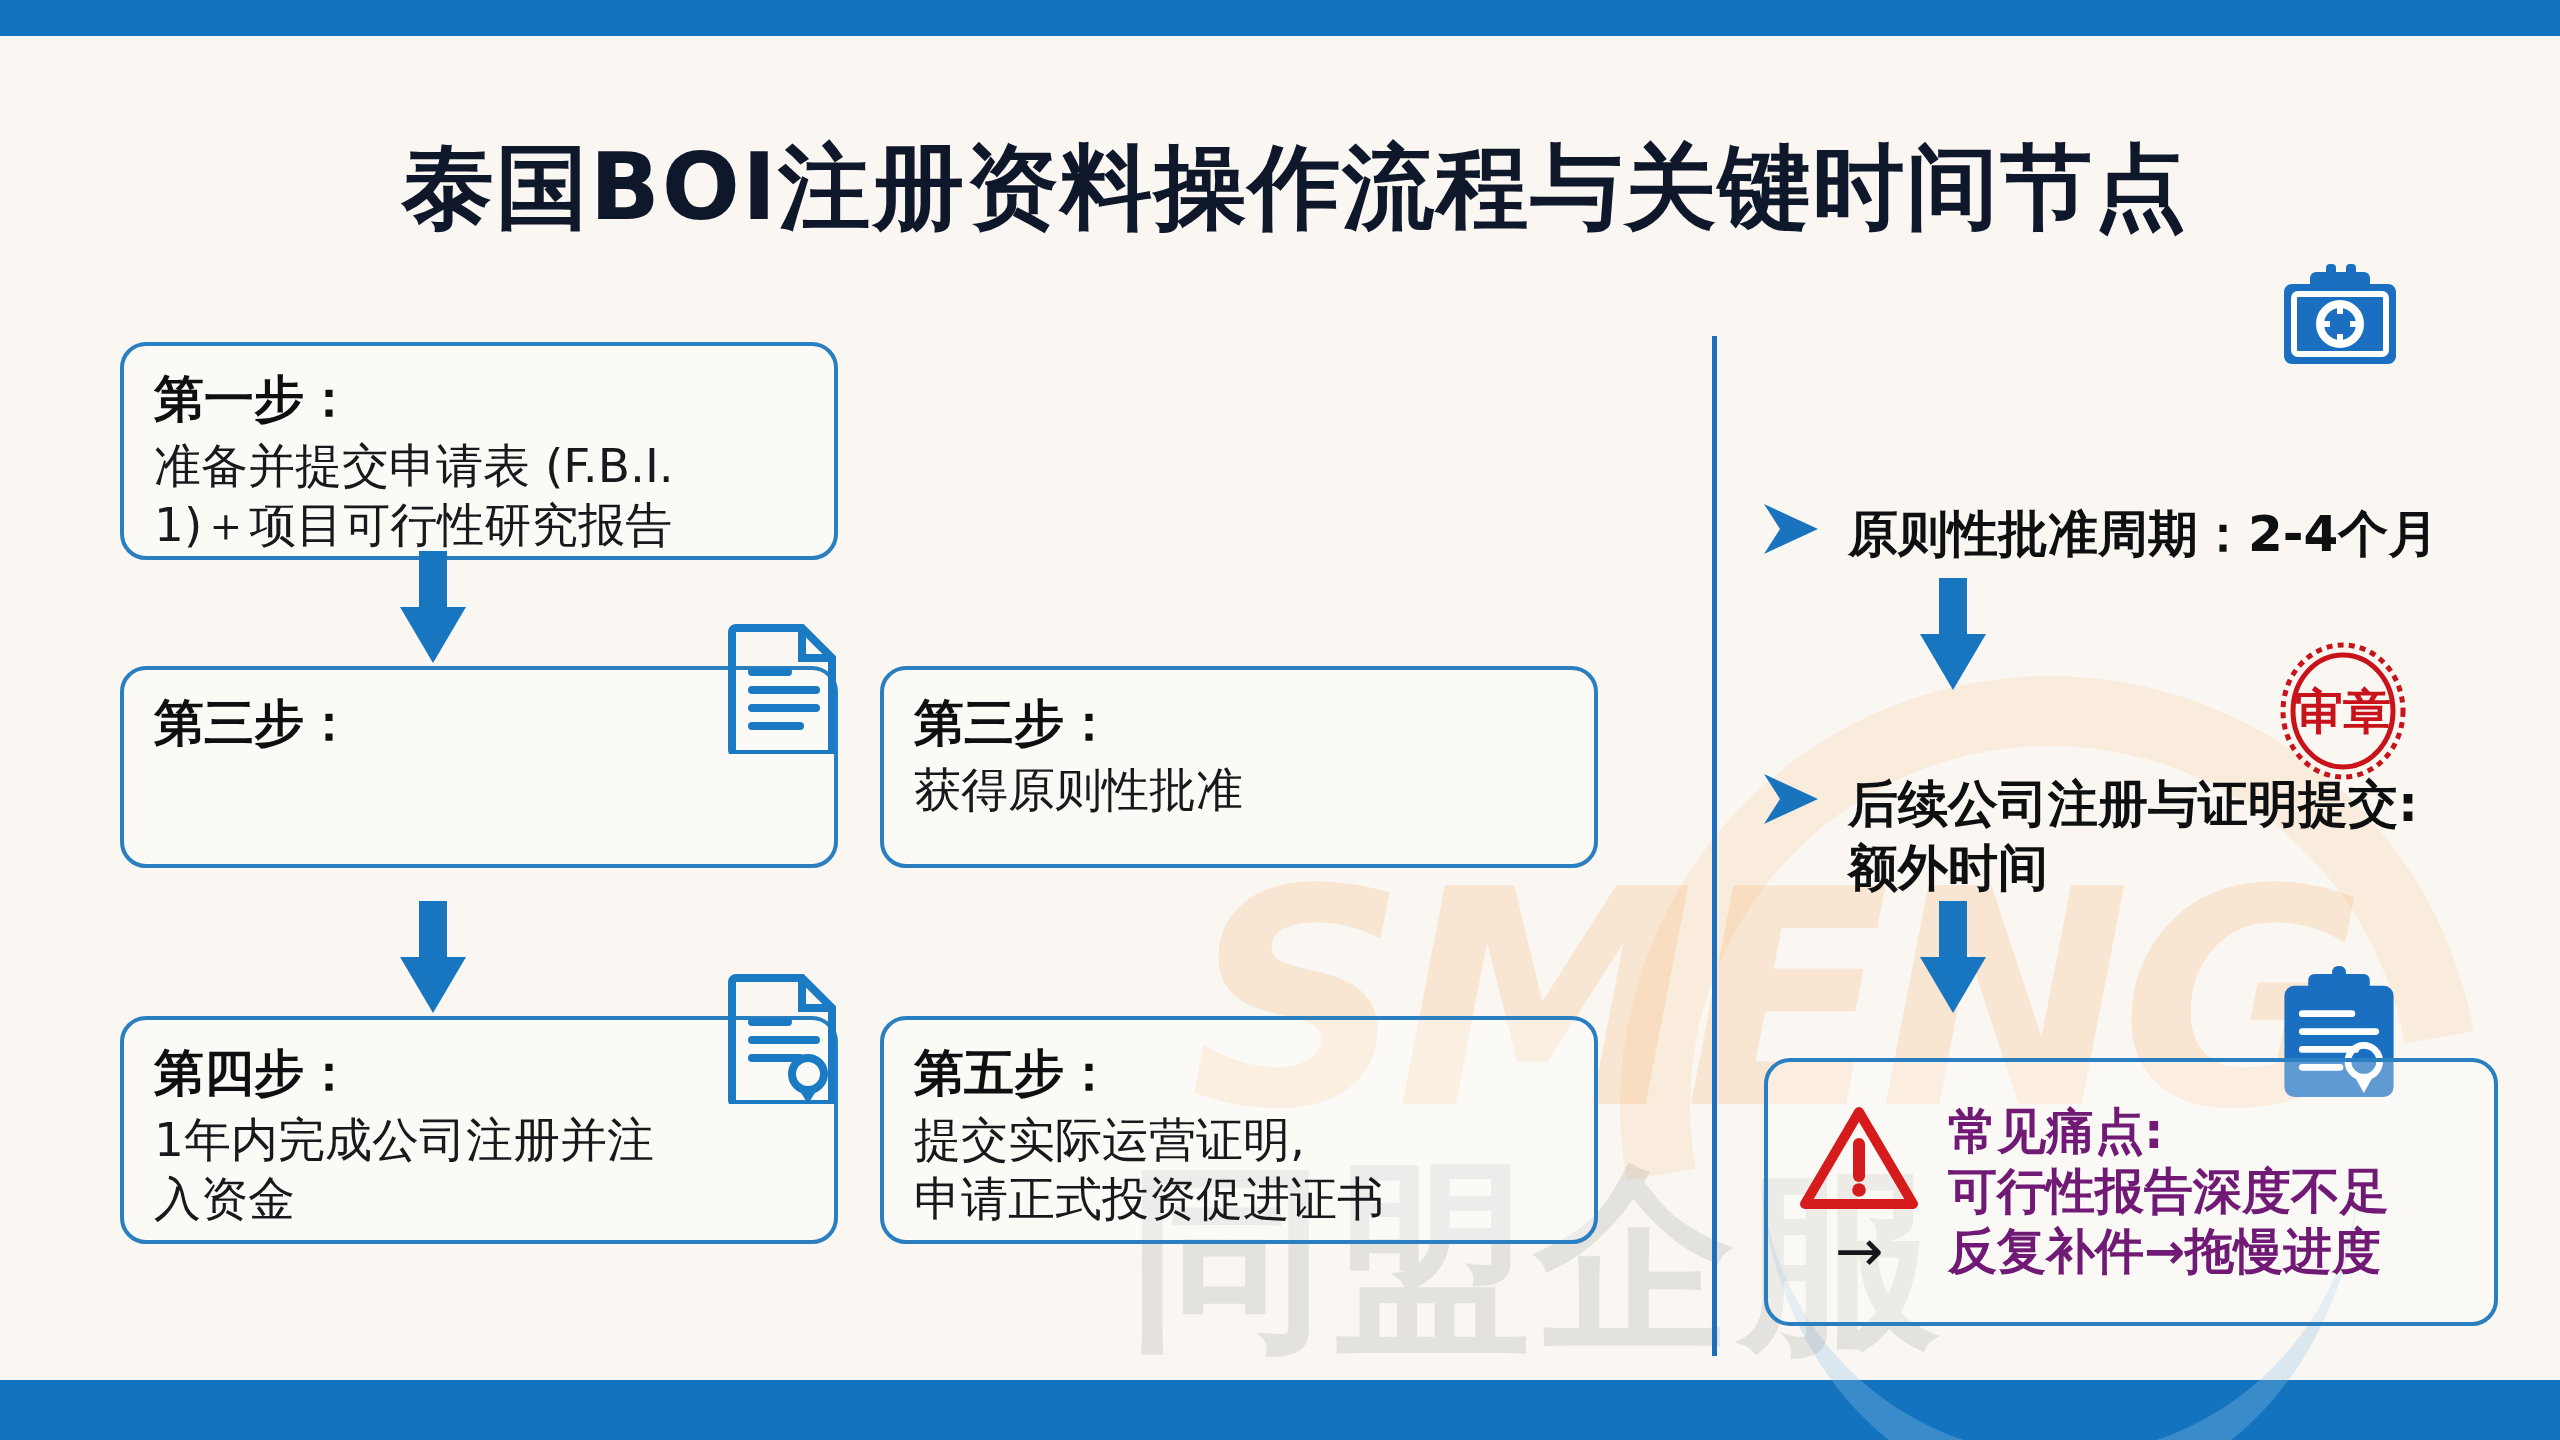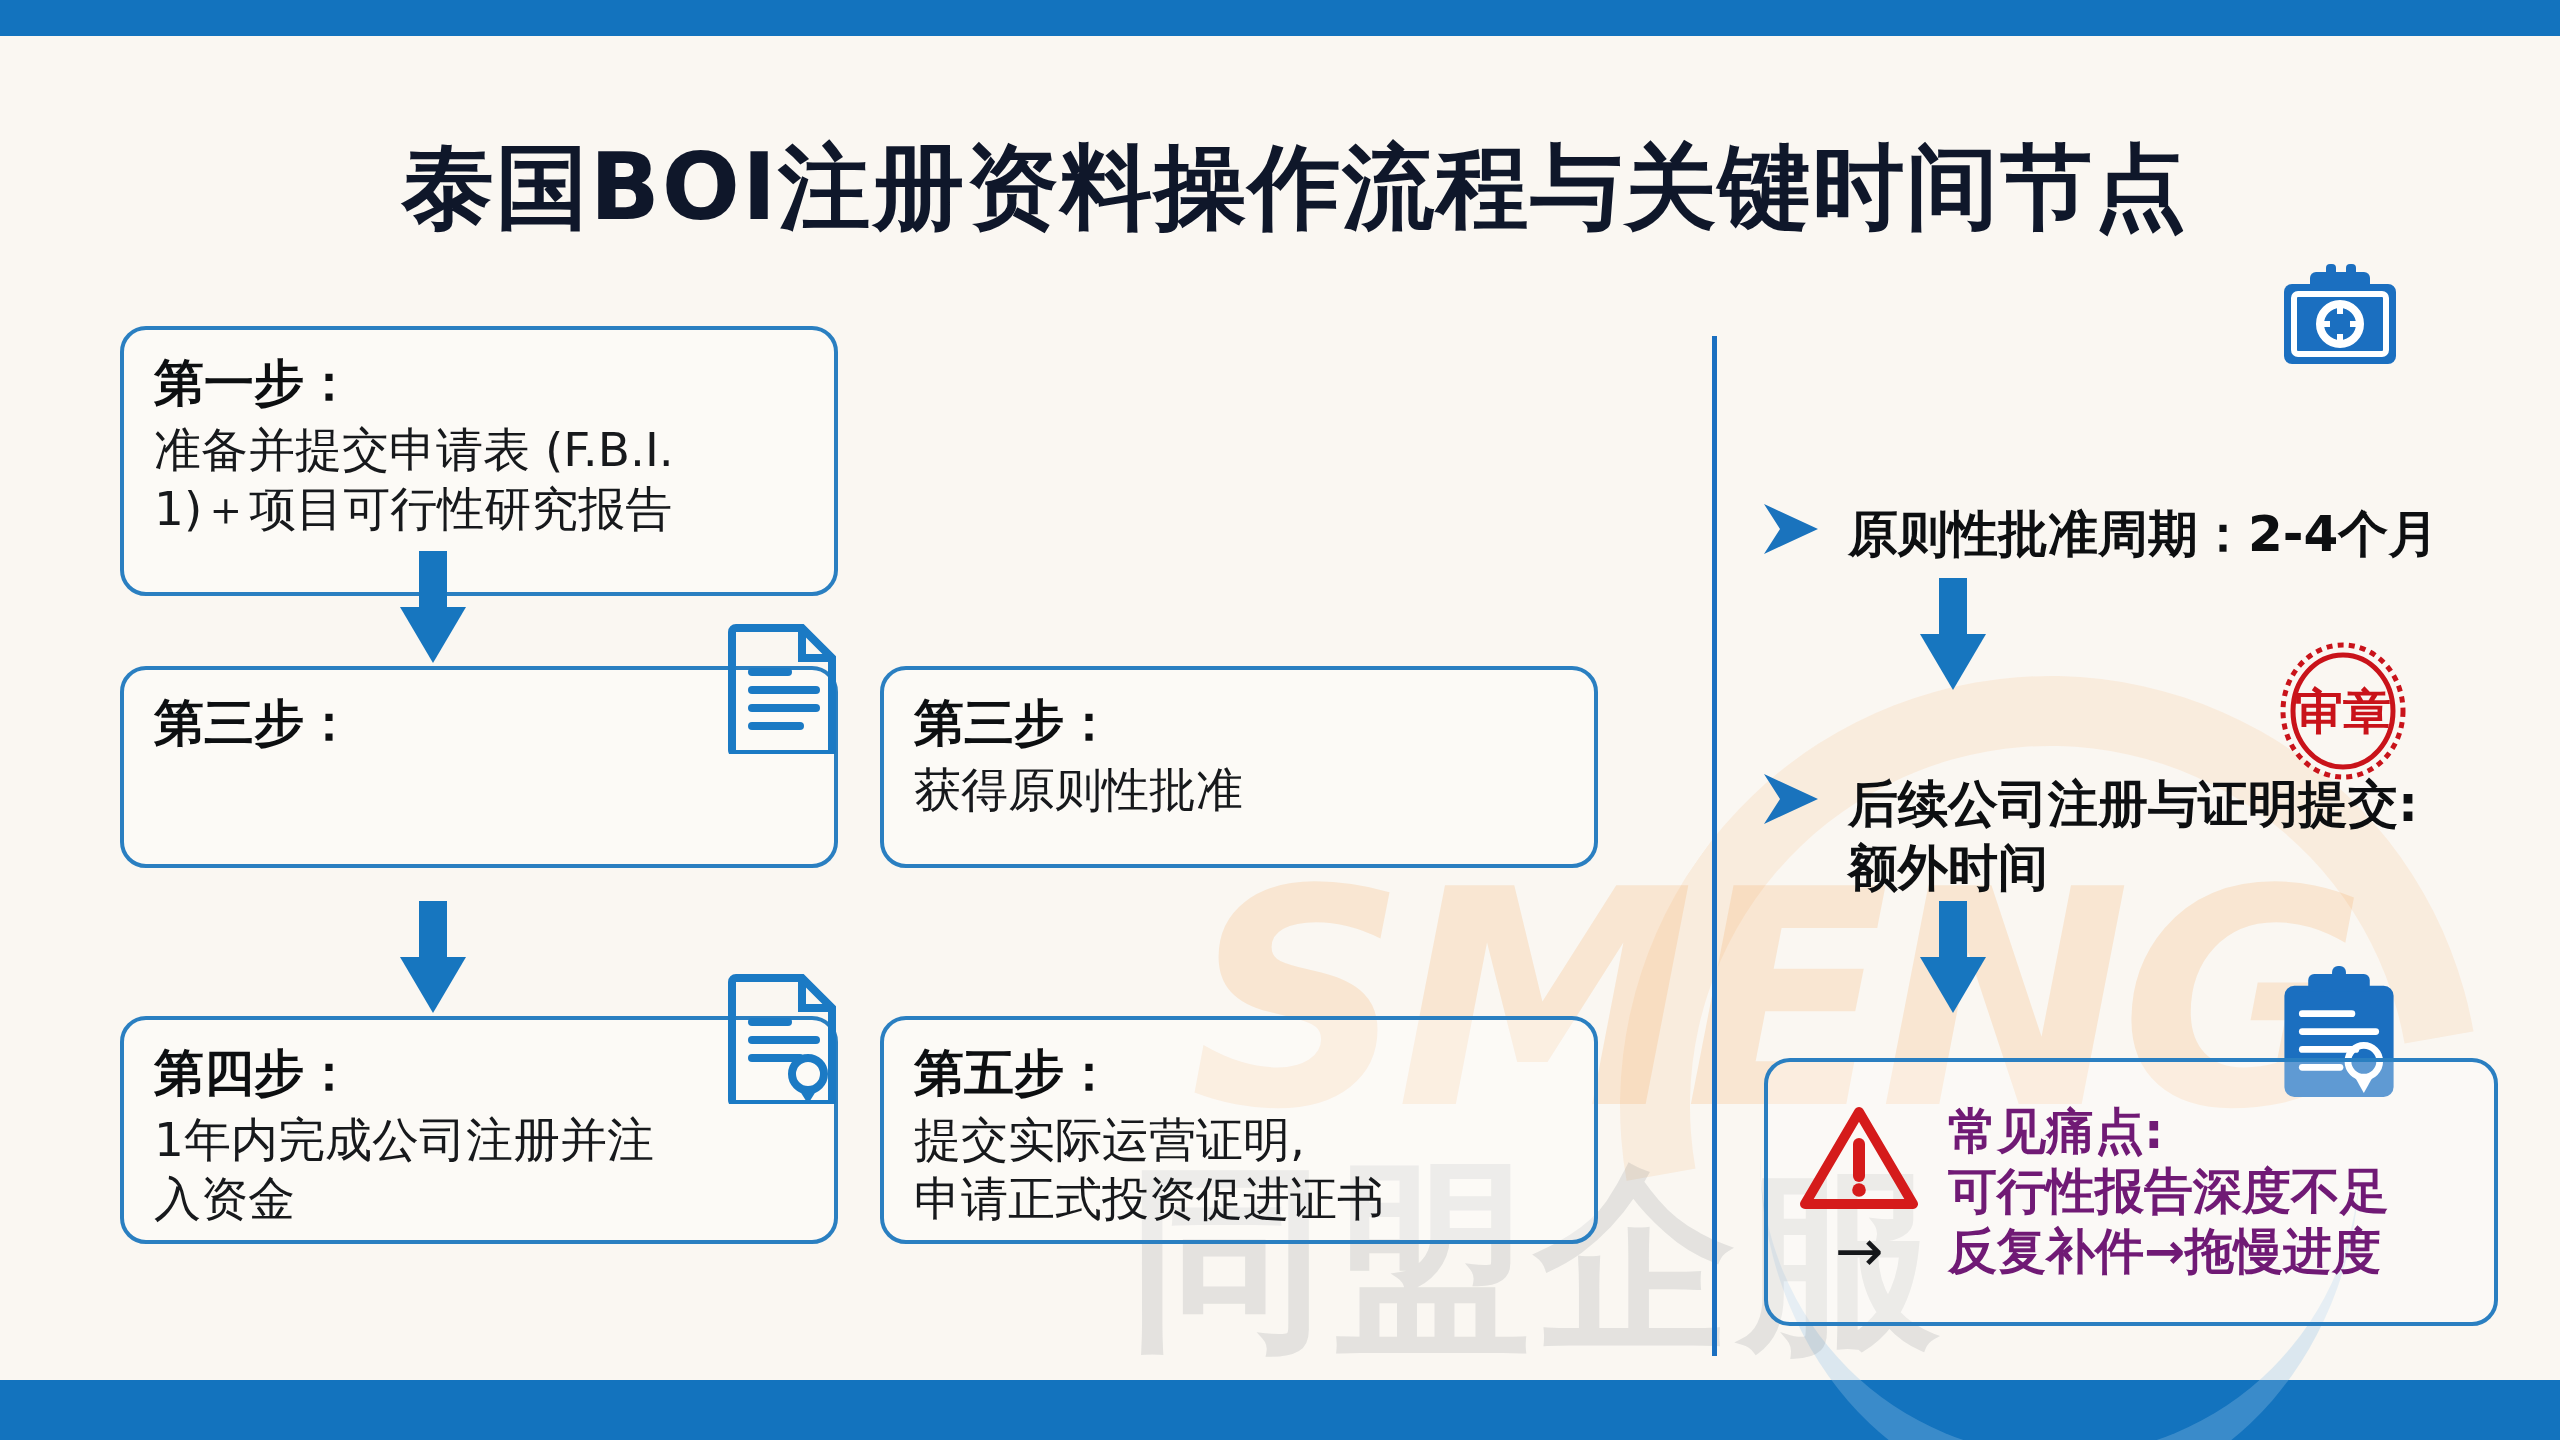--- a/index.html
+++ b/index.html
@@ -65,21 +65,21 @@
   .col-right{left:760px;}
 
   .step{
     position:absolute;left:0;width:718px;
     border:4px solid #2a7fc1;
     border-radius:26px;
     background:rgba(255,255,255,0.35);
     box-sizing:border-box;
     padding:26px 30px 18px 30px;
   }
-  .step.r1{top:0;height:270px;}
+  .step.r1{top:16px;height:218px;}
   .step.r2{top:340px;height:202px;}
   .step.r3{top:690px;height:228px;}
   .col-right .step.r1{top:-28px;height:298px;}
 
   .step-head{
     font-size:50px;font-weight:800;color:#0d0f11;line-height:1.1;
     margin-bottom:10px;
     font-family:"DejaVu Sans",sans-serif;
   }
   .step-body{

